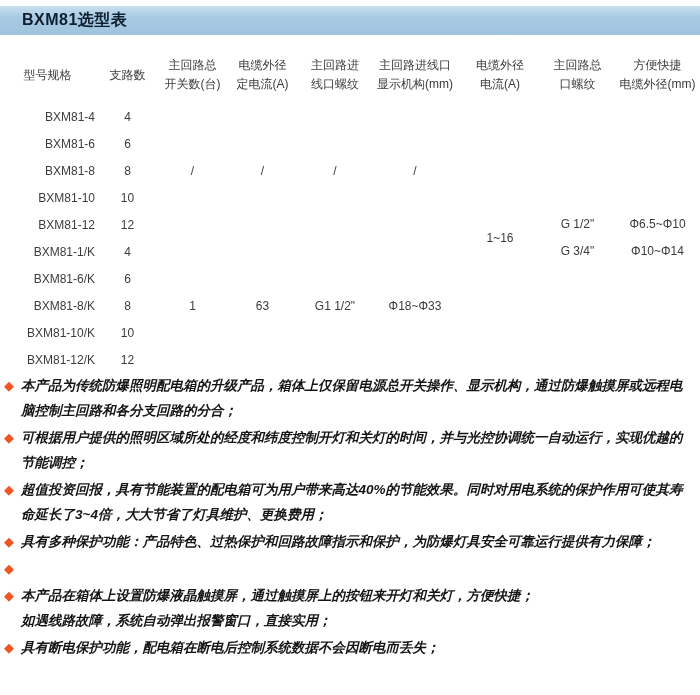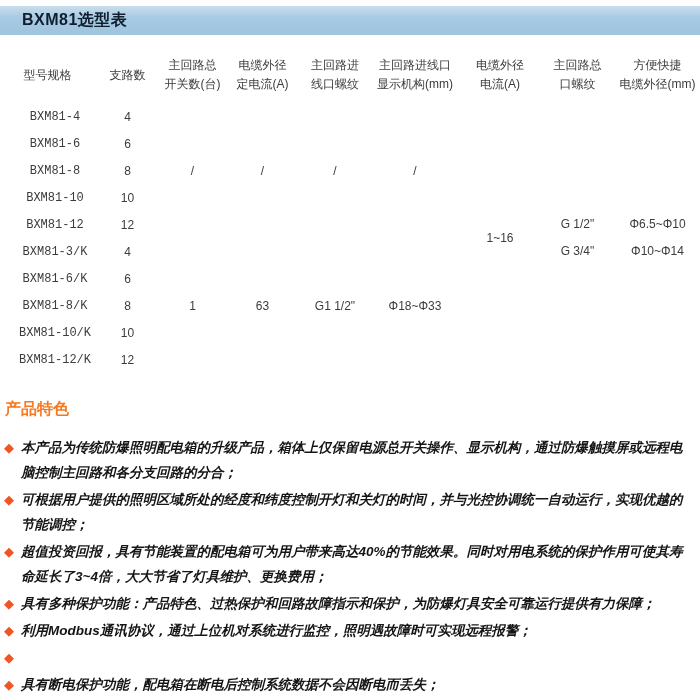--- a/index.html
+++ b/index.html
@@ -42,23 +42,22 @@
     text-align: center;
     padding-bottom: 8px;
     color: #3c3c3c;
   }
   .spec-table td {
     text-align: center;
     vertical-align: middle;
     height: 27px;
   }
   .spec-table td.model {
-    text-align: center;
+    text-align: right;
     padding-left: 15px;
-    font-family: Liberation Mono, monospace;
   }
   .spec-table td.two-line {
     white-space: pre-line;
     line-height: 27px;
   }
   
   .features { padding: 0 6px 0 4px; }
   .features .features-heading {
     color: #f5791f;
     font-size: 16px;
@@ -149,21 +148,21 @@
       </tr>
       <tr>
         <td class="model">BXM81-10</td>
         <td>10</td>
       </tr>
       <tr>
         <td class="model">BXM81-12</td>
         <td>12</td>
       </tr>
       <tr>
-        <td class="model">BXM81-3/K</td>
+        <td class="model">BXM81-1/K</td>
         <td>4</td>
         <td rowspan="5">1</td>
         <td rowspan="5">63</td>
         <td rowspan="5">G1 1/2"</td>
         <td rowspan="5">Φ18~Φ33</td>
       </tr>
       <tr>
         <td class="model">BXM81-6/K</td>
         <td>6</td>
       </tr>
@@ -176,44 +175,44 @@
         <td>10</td>
       </tr>
       <tr>
         <td class="model">BXM81-12/K</td>
         <td>12</td>
       </tr>
     </tbody>
   </table>
 
   <div class="features">
-    <h2 class="features-heading">产品特色</h2>
     <ul>
       <li>
         <span class="diamond">◆</span>
         <span class="ftext">本产品为传统防爆照明配电箱的升级产品，箱体上仅保留电源总开关操作、显示机构，通过防爆触摸屏或远程电脑控制主回路和各分支回路的分合；</span>
       </li>
       <li>
         <span class="diamond">◆</span>
         <span class="ftext">可根据用户提供的照明区域所处的经度和纬度控制开灯和关灯的时间，并与光控协调统一自动运行，实现优越的节能调控；</span>
       </li>
       <li>
         <span class="diamond">◆</span>
         <span class="ftext">超值投资回报，具有节能装置的配电箱可为用户带来高达40%的节能效果。同时对用电系统的保护作用可使其寿命延长了3~4倍，大大节省了灯具维护、更换费用；</span>
       </li>
       <li>
         <span class="diamond">◆</span>
         <span class="ftext">具有多种保护功能：产品特色、过热保护和回路故障指示和保护，为防爆灯具安全可靠运行提供有力保障；</span>
       </li>
       <li>
         <span class="diamond">◆</span>
-        <span class="ftext">利用Modbus通讯协议，通过上位机对系统进行监控，照明遇故障时可实现远程报警；</span>
-      </li>
-      <li>
-        <span class="diamond">◆</span>
+      </li>
+      <li>
+        <span class="diamond">◆</span>
+        <span class="ftext">本产品在箱体上设置防爆液晶触摸屏，通过触摸屏上的按钮来开灯和关灯，方便快捷；
+如遇线路故障，系统自动弹出报警窗口，直接实用；</span>
       </li>
       <li>
         <span class="diamond">◆</span>
         <span class="ftext">具有断电保护功能，配电箱在断电后控制系统数据不会因断电而丢失；</span>
       </li>
 
     </ul>
   </div>
 
 </div>

